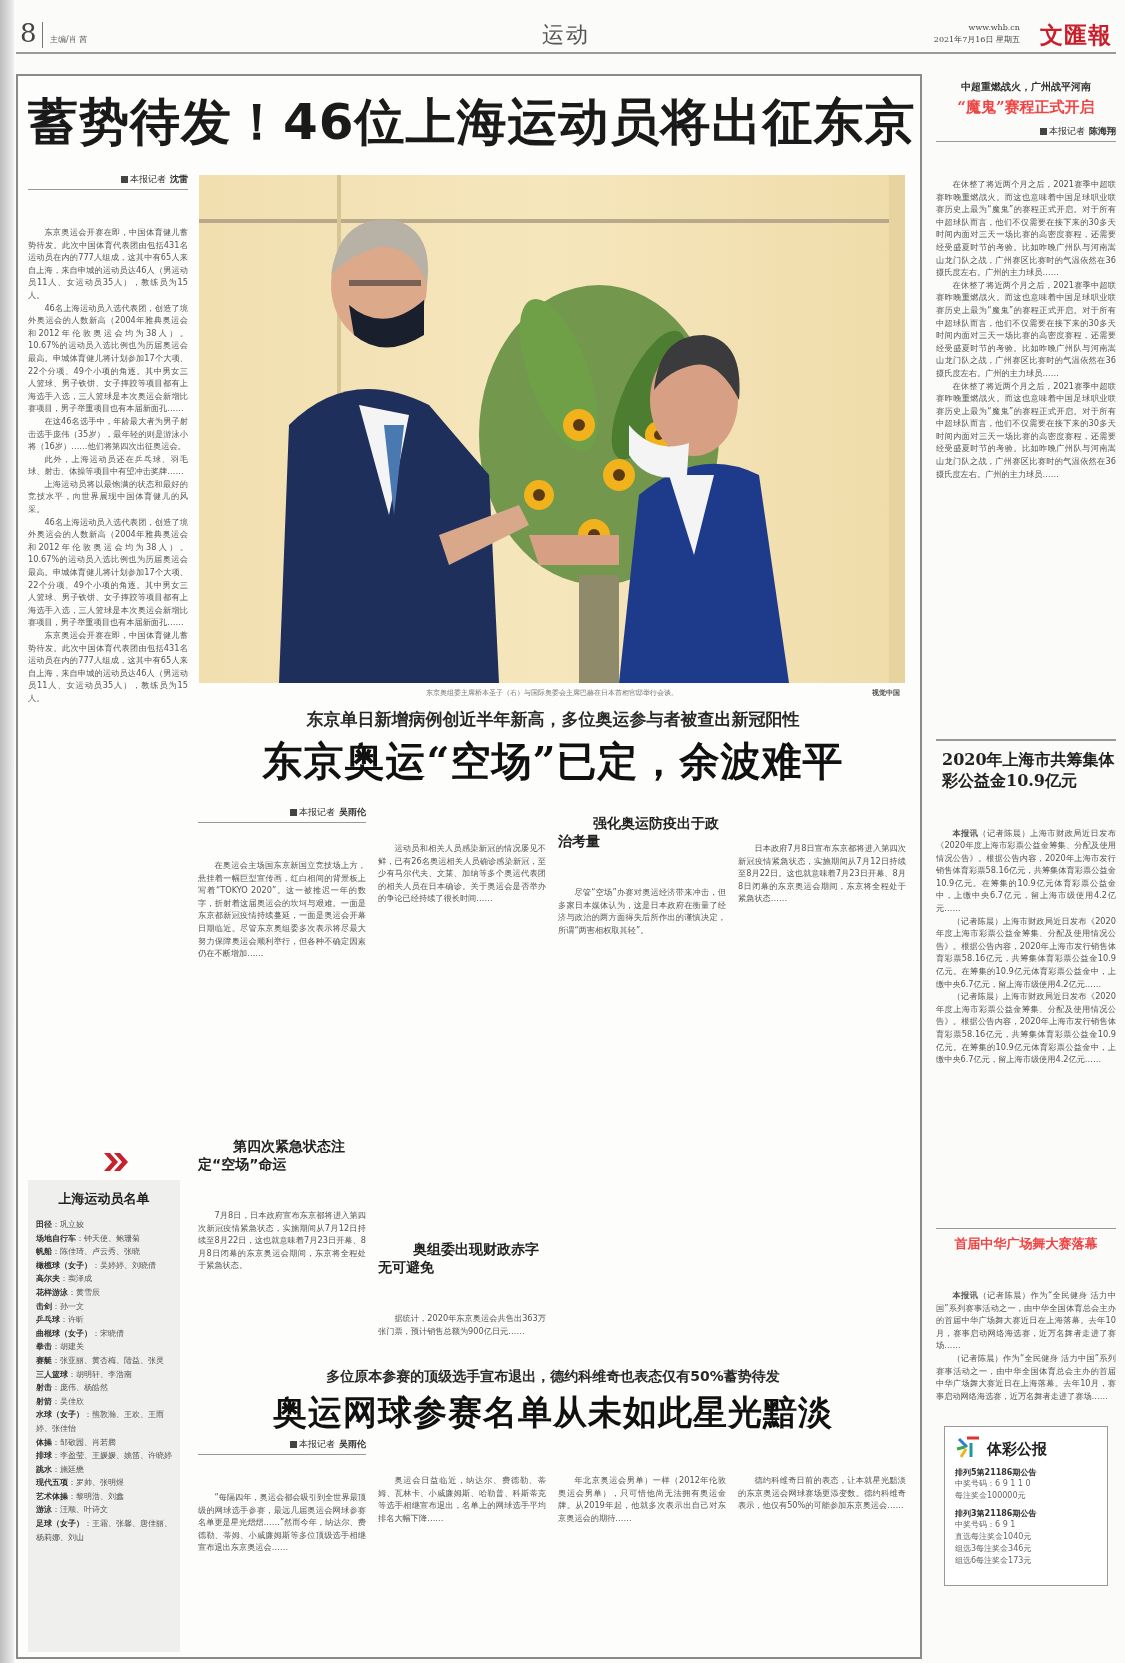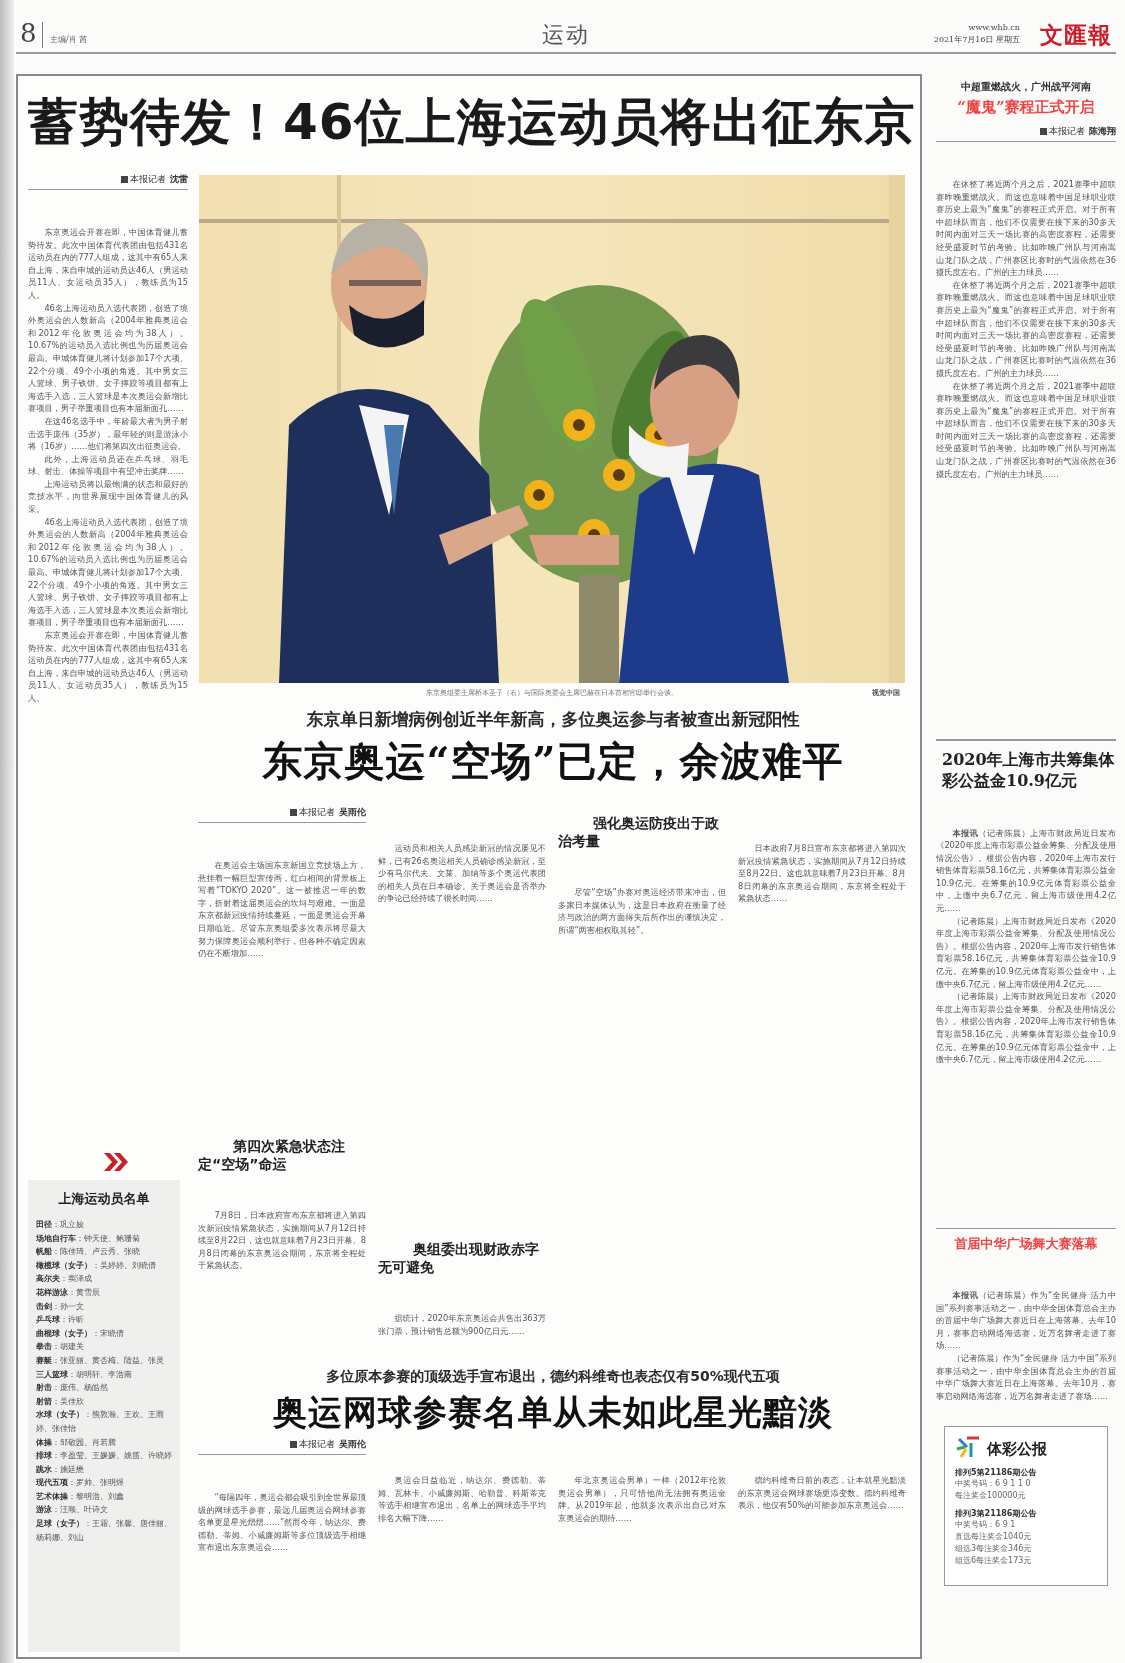--- a/index.html
+++ b/index.html
@@ -206,21 +206,21 @@
           <div class="roster-item"><b>体操</b><span>：</span><span>邹敬园、肖若腾</span></div>
           <div class="roster-item"><b>排球</b><span>：</span><span>李盈莹、王媛媛、姚笛、许晓婷</span></div>
           <div class="roster-item"><b>跳水</b><span>：</span><span>施廷懋</span></div>
           <div class="roster-item"><b>现代五项</b><span>：</span><span>罗帅、张明煜</span></div>
           <div class="roster-item"><b>艺术体操</b><span>：</span><span>黎明浩、刘鑫</span></div>
           <div class="roster-item"><b>游泳</b><span>：</span><span>汪顺、叶诗文</span></div>
           <div class="roster-item"><b>足球（女子）</b><span>：</span><span>王霜、张馨、唐佳丽、杨莉娜、刘山</span></div>
         </div>
     </div>
 
-    <div class="deck3">多位原本参赛的顶级选手宣布退出，德约科维奇也表态仅有50%现代五项</div>
+    <div class="deck3">多位原本参赛的顶级选手宣布退出，德约科维奇也表态仅有50%蓄势待发</div>
     <div class="head3">奥运网球参赛名单从未如此星光黯淡</div>
     <div class="story3">
       <div class="s2col" style="left:0;">
         <div class="byline">
           <span class="sq"></span><span>本报记者</span><span class="name">吴雨伦</span>
         </div>
         <div class="bodytext" style="height:190px;">“每隔四年，奥运会都会吸引到全世界最顶级的网球选手参赛，最远几届奥运会网球参赛名单更是星光熠熠……”然而今年，纳达尔、费德勒、蒂姆、小威廉姆斯等多位顶级选手相继宣布退出东京奥运会……</div>
       </div>
       <div class="s2col" style="left:180px;">
         <div class="bodytext" style="height:210px;">奥运会日益临近，纳达尔、费德勒、蒂姆、瓦林卡、小威廉姆斯、哈勒普、科斯蒂克等选手相继宣布退出，名单上的网球选手平均排名大幅下降……</div>

